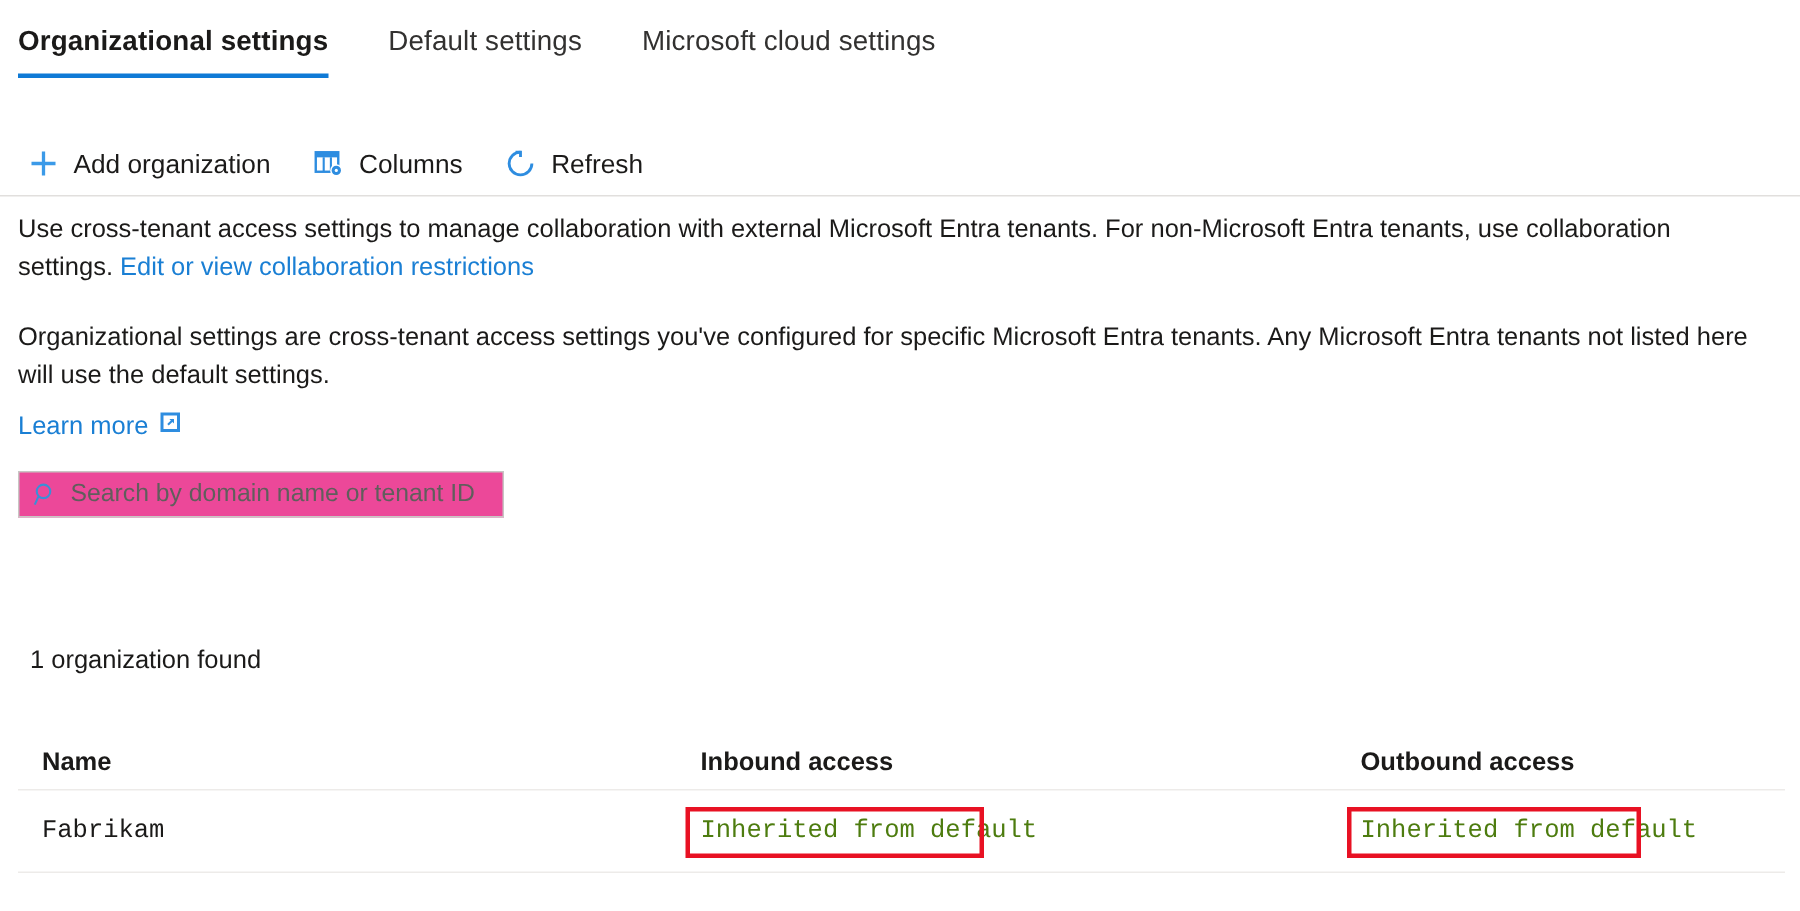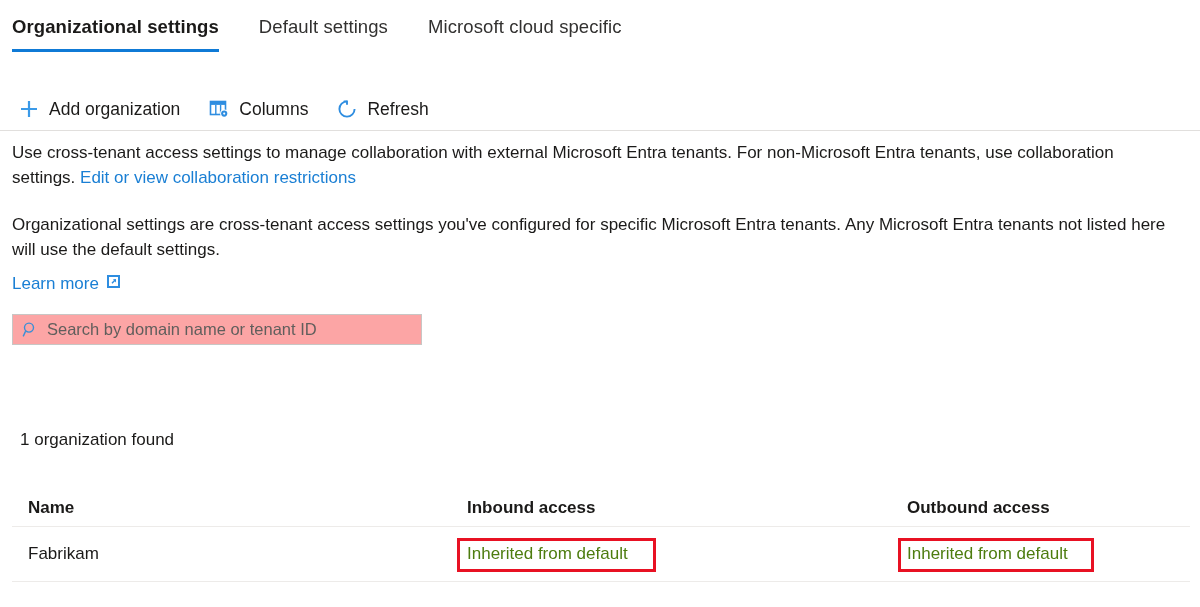--- a/index.html
+++ b/index.html
@@ -128,24 +128,24 @@
     color: #1a7fd4;
     text-decoration: none;
     cursor: pointer;
   }
 
   
   .searchbox {
     position: absolute;
     left: 12px;
     top: 314px;
-    width: 410px;
+    width: 324px;
     height: 31px;
     border: 1px solid #c8c6c4;
-    background: #fca5a5;
+    background: #ec4899;
     display: flex;
     align-items: center;
     box-sizing: border-box;
   }
   .search-icon-wrap {
     width: 34px;
     height: 100%;
     display: flex;
     align-items: center;
     justify-content: center;
@@ -186,20 +186,21 @@
     width: 100%;
     box-sizing: border-box;
   }
   .thead {
     height: 37px;
     border-bottom: 1px solid #edebe9;
   }
   .tbody-row {
     height: 55px;
     border-bottom: 1px solid #edebe9;
+    font-family: Liberation Mono, monospace;
   }
   .col-name   { width: 455px; padding-left: 16px; box-sizing: border-box; }
   .col-in     { width: 440px; box-sizing: border-box; }
   .col-out    { width: 283px; box-sizing: border-box; }
   .th {
     font-size: 17px;
     font-weight: bold;
     color: #1b1a19;
   }
   .td {
@@ -229,21 +230,21 @@
 <div class="page">
 
   <div class="tabs">
     <div class="tab active">
       <span>Organizational settings</span>
     </div>
     <div class="tab">
       <span>Default settings</span>
     </div>
     <div class="tab">
-      <span>Microsoft cloud specific</span>
+      <span>Microsoft cloud settings</span>
     </div>
   </div>
 
   <div class="commandbar">
 
     <div class="cmd">
       <span class="cmd-icon">
         <svg width="22" height="22" viewBox="0 0 22 22">
           <path d="M11 3 L11 19 M3 11 L19 11" stroke="#3b9ae8" stroke-width="2.2" fill="none" stroke-linecap="butt"></path>
         </svg>

